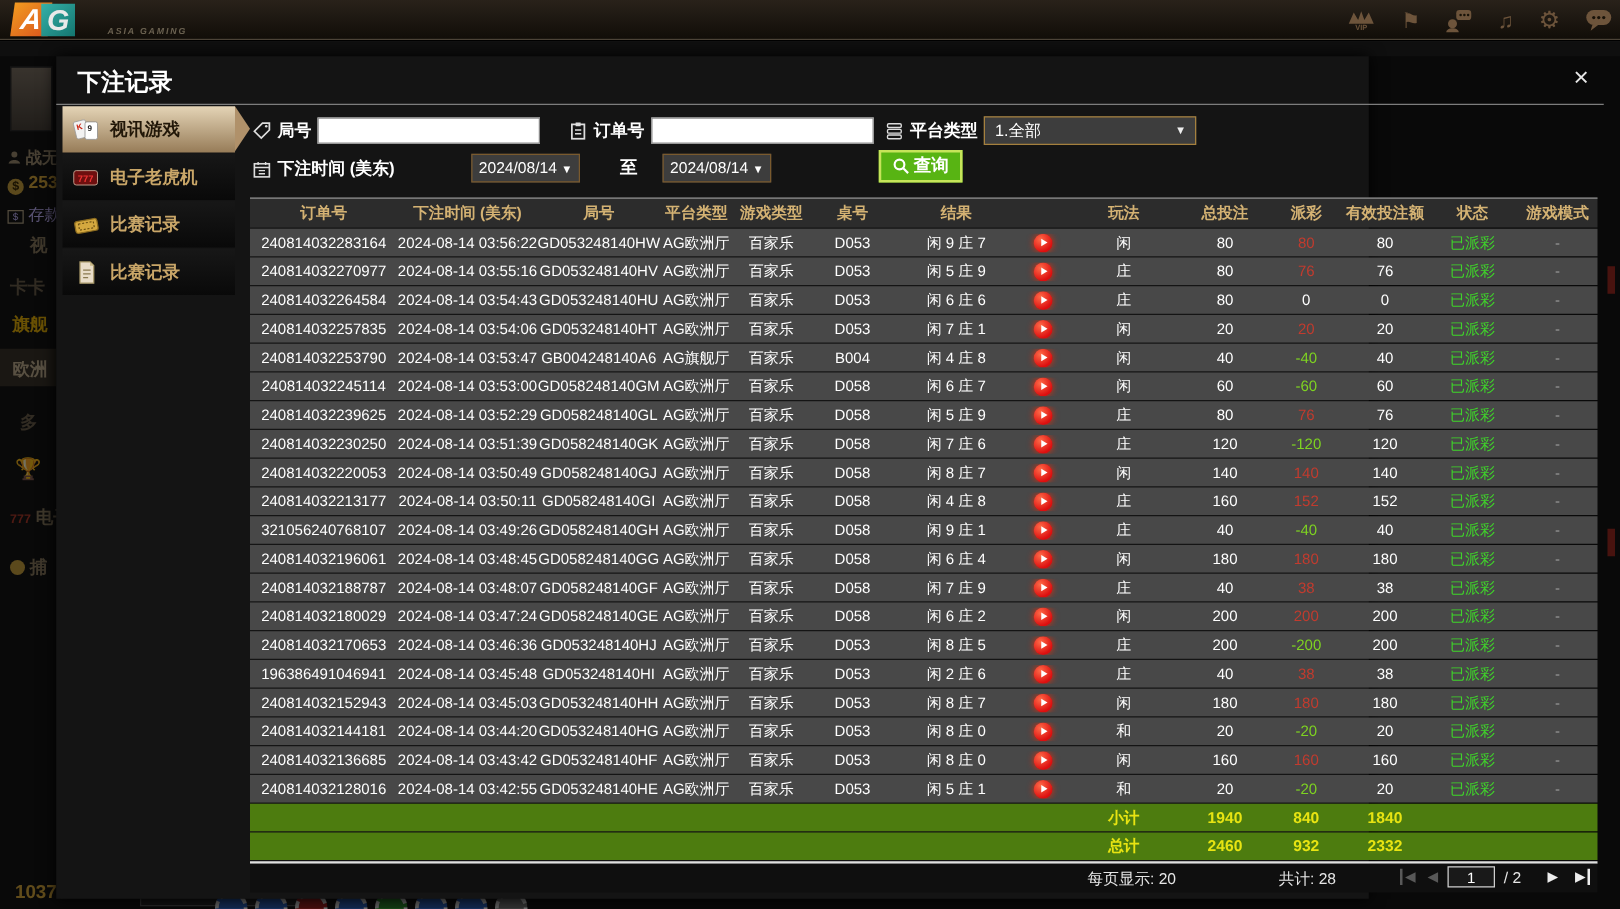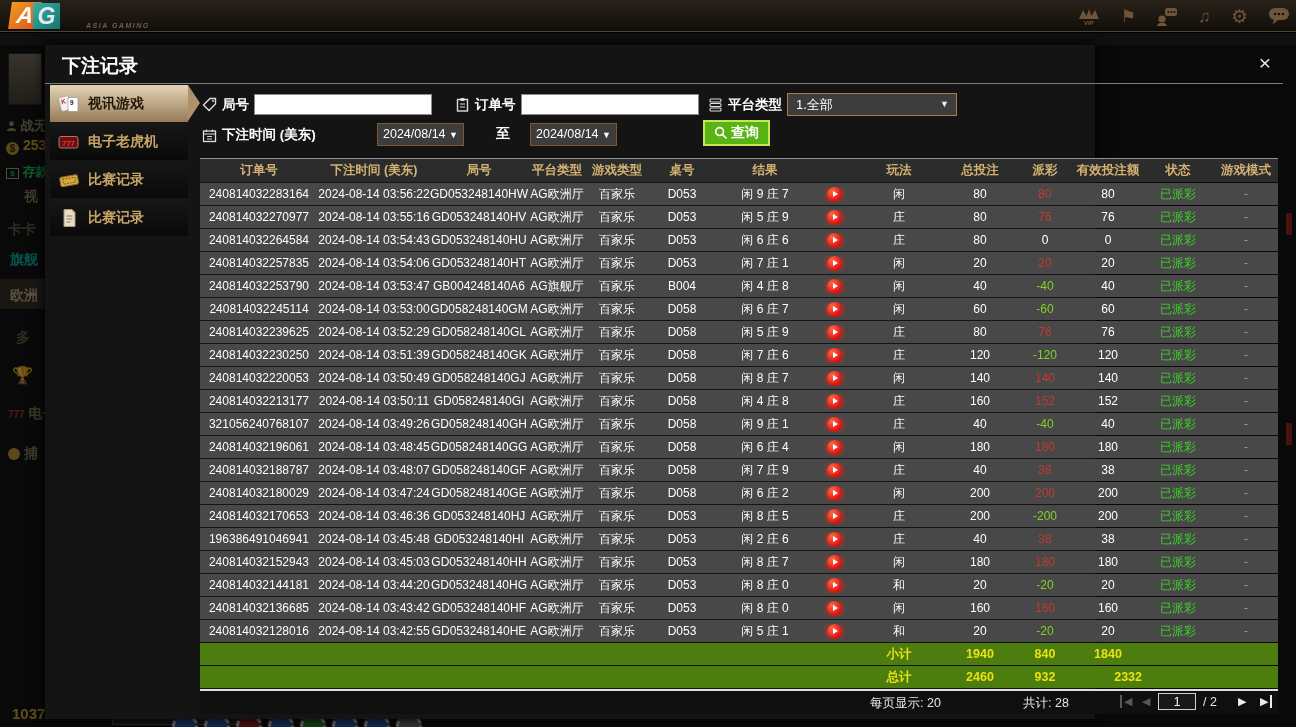--- a/index.html
+++ b/index.html
@@ -17,21 +17,21 @@
   .ticon .glyph{font-size:17px;color:#6d543b}
 
   
   .underlay{position:absolute;left:0;top:33px;width:1296px;height:694px;background:#161616;z-index:1}
   .u-topstrip{position:absolute;left:0;top:0;width:1296px;height:12px;background:#222}
   .u-el{position:absolute;white-space:nowrap}
   .u-avatar{left:8px;top:20px;width:34px;height:52px;background:linear-gradient(#7d7265,#49423a);border:1px solid #2c2c2c}
   .u-user{left:6px;top:84px;color:#a08f72;font-size:13px;font-weight:bold}
   .u-balance{left:6px;top:104px;color:#d8a83c;font-size:14px;font-weight:bold}
   .u-coin{display:inline-block;width:13px;height:13px;border-radius:50%;background:#caa23f;color:#3a2a08;font-size:10px;text-align:center;line-height:13px;vertical-align:-2px}
-  .u-deposit{left:6px;top:130px;color:#22c55e;font-size:13px;font-weight:bold}
+  .u-deposit{left:6px;top:130px;color:#c4b5fd;font-size:13px;font-weight:normal}
   .u-nav{color:#8d7c61;font-size:14px;font-weight:bold}
   .u-hirow{left:0;top:246px;width:45px;height:30px;background:#3b332a}
   .u-bottomval{left:12px;top:672px;color:#d8a83c;font-size:15px;font-weight:bold}
   .u-jbox{left:112px;top:666px;width:130px;height:26px;background:#262626;border:1px solid #5a5a5a}
   .u-chip{position:absolute;top:680px;width:26px;height:26px;border-radius:50%;border:3px dashed #ddd}
   .u-redbar{position:absolute;left:1286px;width:6px;height:22px;background:#a12a22}
 
   
   .dim{position:absolute;left:0;top:33px;width:1296px;height:694px;background:rgba(0,0,0,.55);z-index:2}
 
@@ -138,21 +138,21 @@
   <div class="u-el u-avatar"></div>
   <div class="u-el u-user"><svg width="11" height="11" viewBox="0 0 12 12" style="vertical-align:-1px">
         <circle cx="6" cy="4" r="2.6" fill="#a08f72"></circle>
         <path d="M1 12 C1 7.5 11 7.5 11 12 Z" fill="#a08f72"></path>
       </svg> <span>战无</span></div>
   <div class="u-el u-balance"><span class="u-coin">$</span> <span>2536</span></div>
   <div class="u-el u-deposit"><span style="display:inline-block;width:13px;height:11px;border:1px solid #b5a486;font-size:8px;line-height:10px;text-align:center">$</span> <span>存款</span></div>
   <div class="u-el u-hirow"></div>
   <div class="u-el u-nav" style="left:24px;top:155px"><span>视</span></div>
   <div class="u-el u-nav" style="left:8px;top:188px;color:#6e614d"><span>卡卡</span></div>
-  <div class="u-el u-nav" style="left:10px;top:218px;color:#14b8a6"><span>旗舰</span></div>
+  <div class="u-el u-nav" style="left:10px;top:218px;color:#eab308"><span>旗舰</span></div>
   <div class="u-el u-nav" style="left:10px;top:254px;color:#c4b292"><span>欧洲</span></div>
   <div class="u-el u-nav" style="left:16px;top:296px;color:#6e614d"><span>多</span></div>
   <div class="u-el" style="left:12px;top:332px;color:#c9a33f;font-size:17px">🏆<span style="font-size:14px;font-weight:bold;color:#8d7c61"></span></div>
   <div class="u-el u-nav" style="left:8px;top:372px"><span style="color:#b03a2a;font-size:10px;font-weight:bold">777</span> <span>电子</span></div>
   <div class="u-el u-nav" style="left:8px;top:412px"><span style="display:inline-block;width:12px;height:12px;border-radius:50%;background:#caa23f;vertical-align:-2px"></span> <span>捕</span></div>
   <div class="u-el u-bottomval"><span>10370</span></div>
   <div class="u-el u-jbox"></div>
   <div class="u-chip" style="left:172px;background:#2b5fb8"></div>
   <div class="u-chip" style="left:204px;background:#2b5fb8"></div>
   <div class="u-chip" style="left:236px;background:#a32222"></div>
@@ -639,21 +639,21 @@
       <div class="trow sumrow" id="subtotal">
           <div class="tcell" style="grid-column: 9;">小计</div>
           <div class="tcell" style="grid-column: 10;">1940</div>
           <div class="tcell" style="grid-column: 11;">840</div>
           <div class="tcell" style="grid-column: 12;">1840</div>
         </div>
       <div class="trow sumrow" id="totalrow">
           <div class="tcell" style="grid-column: 9;">总计</div>
           <div class="tcell" style="grid-column: 10;">2460</div>
           <div class="tcell" style="grid-column: 11;">932</div>
-          <div class="tcell" style="grid-column: 12; text-align: right;">2332</div>
+          <div class="tcell" style="grid-column: 12;">2332</div>
         </div>
     </div>
 
     <div class="pag-line"></div>
     <div class="pagination">
       <span class="p-el" style="left:670px">每页显示: 20</span>
       <span class="p-el" style="left:823px">共计: 28</span>
       <span class="p-el pg-arrow dis" style="left:920px;border-left:2px solid #585858;padding-left:2px">◀</span>
       <span class="p-el pg-arrow dis" style="left:942px">◀</span>
       <input class="page-box" value="1" style="">

